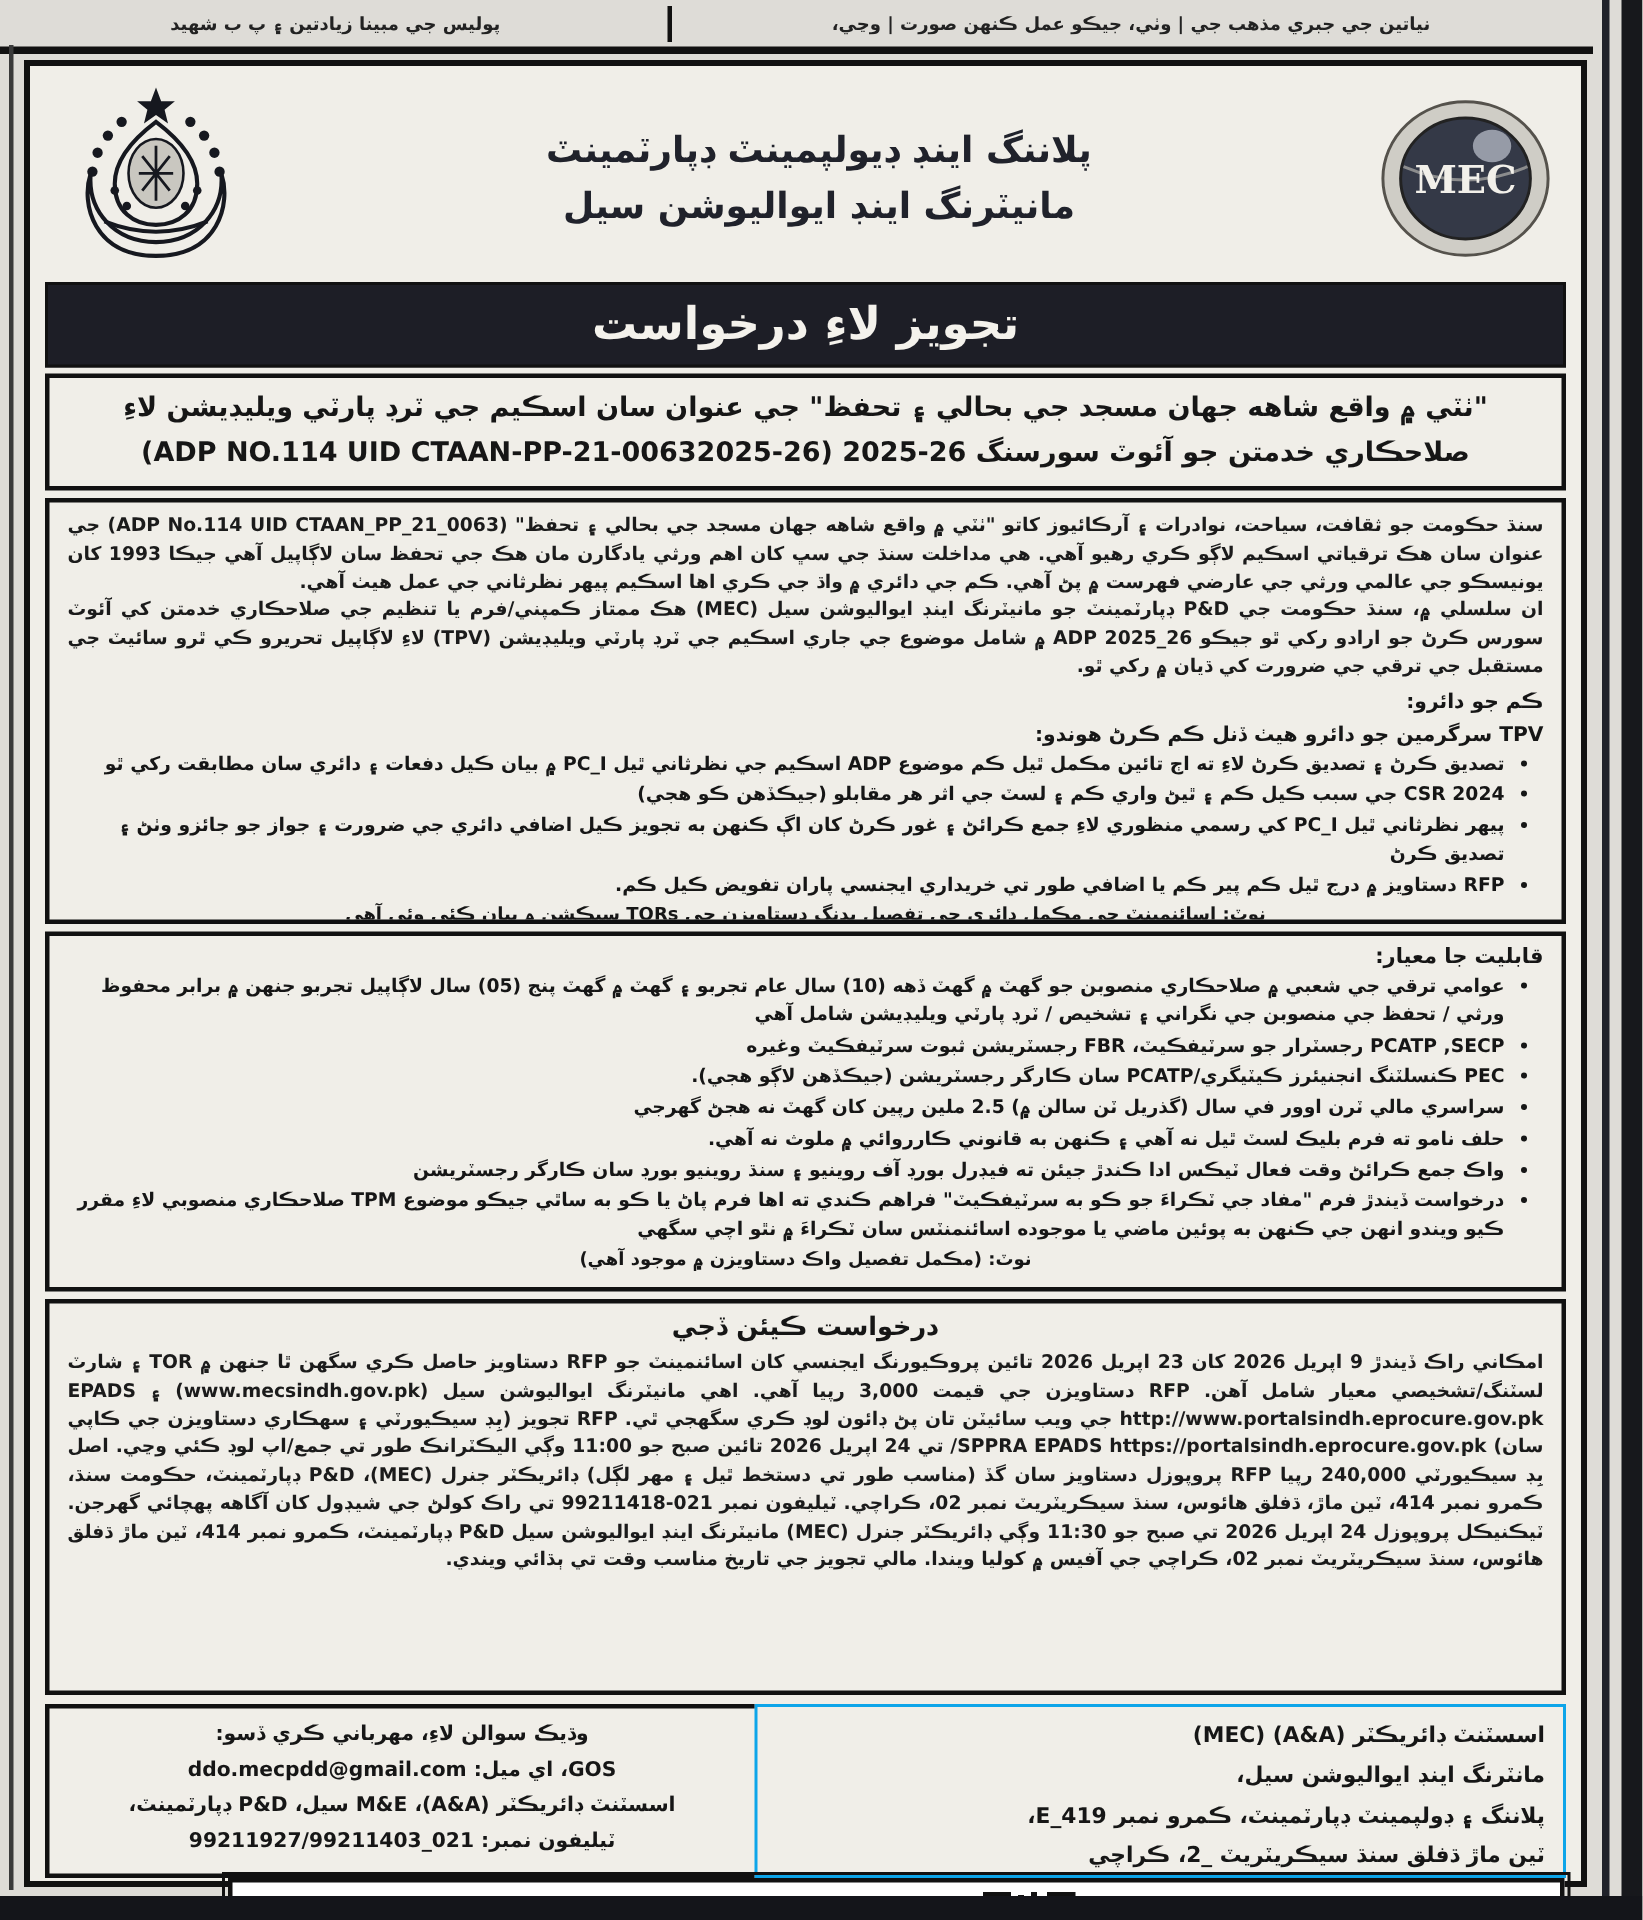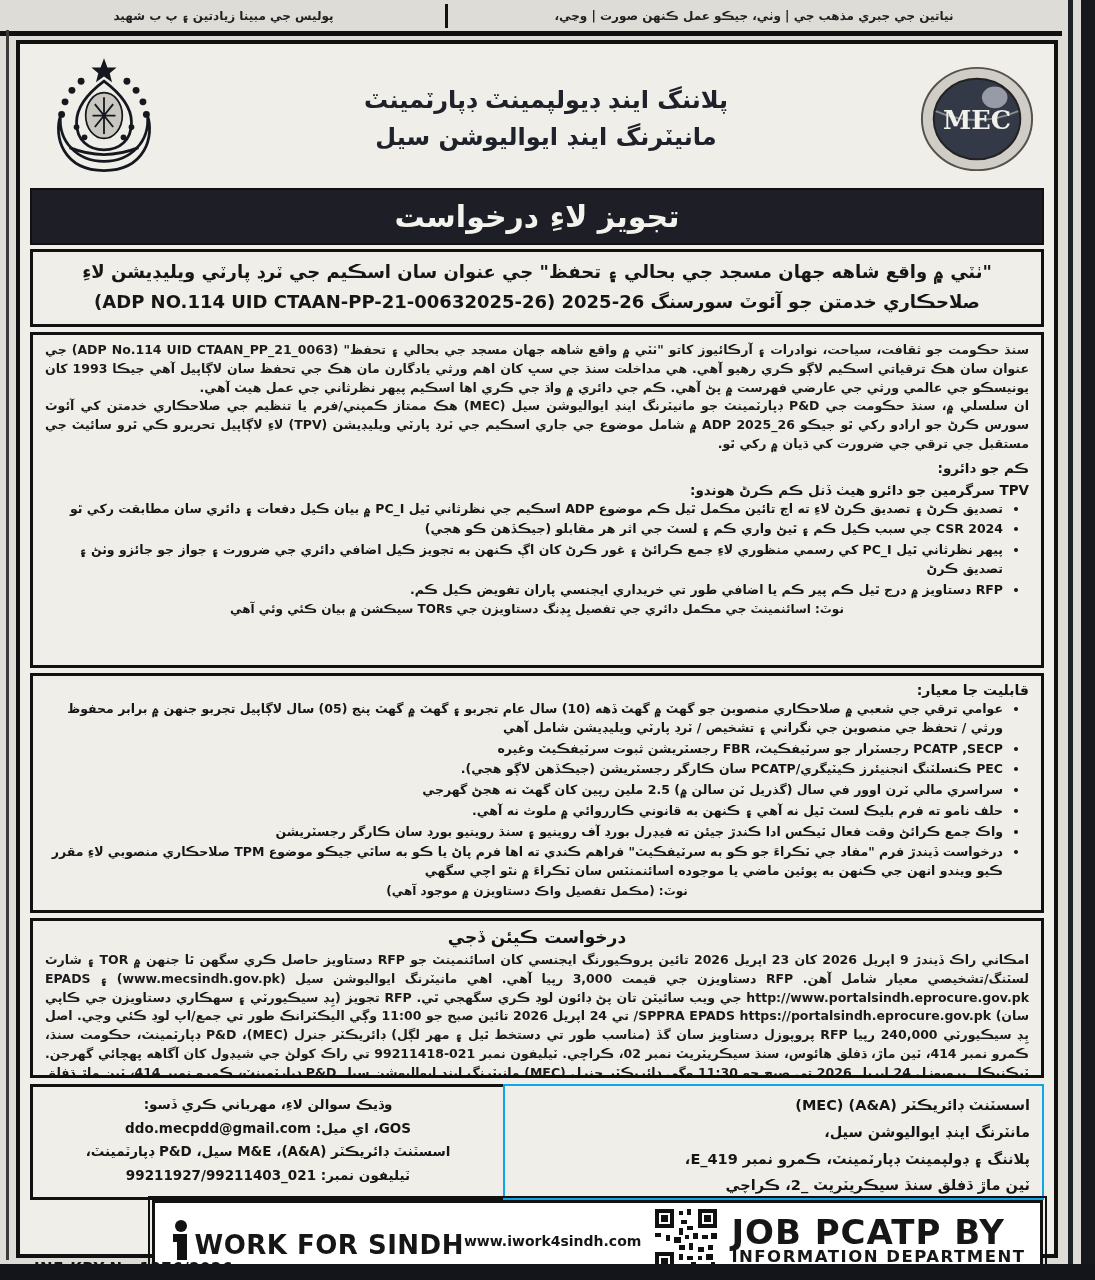--- a/index.html
+++ b/index.html
@@ -35,30 +35,30 @@
   .banner .bt { font-size:30px; font-weight:800; letter-spacing:1px; }
 
   
   .subject { border:3px solid #111; margin-top:4px; padding:5px 10px; text-align:center; flex-shrink:0; height:78px; overflow:hidden; }
   .subject .s1 { font-size:18px; font-weight:800; line-height:1.7; }
   .subject .s2 { font-size:18px; font-weight:800; line-height:1.6; }
 
   
   .box { border:3px solid #111; margin-top:5px; padding:6px 12px; overflow:hidden; flex-shrink:0; }
   .body-text { font-size:12.5px; font-weight:600; line-height:1.5; text-align:justify; color:#1b1b1b; }
-  .intro-box { height:336px; }
+  .intro-box { height:284px; }
   .scope-h { font-size:13.5px; font-weight:800; margin-top:6px; }
   ul.blist { margin:2px 26px 0 6px; }
   ul.blist li { font-size:12.5px; font-weight:600; line-height:1.5; margin-bottom:2px; }
   .note-line { font-size:12px; font-weight:700; text-align:center; margin-top:3px; }
 
   .elig-box { height:240px; }
   .elig-h { font-size:14px; font-weight:800; }
 
-  .apply-box { height:160px; }
+  .apply-box { height:264px; }
   .apply-h { font-size:17px; font-weight:800; text-align:center; margin-bottom:4px; }
 
   
   .contacts { display:flex; flex-direction:row; margin-top:6px; flex-shrink:0; height:116px; }
   .office-box { flex:1.15; border:2px solid #0ea5e9; padding:6px 12px; overflow:hidden; }
   .queries-box { flex:1; border:3px solid #111; border-right:none; padding:6px 12px; text-align:center; overflow:hidden; }
   .office-box .cl { font-size:14.5px; font-weight:800; line-height:1.85; }
   .queries-box .cl { font-size:13.5px; font-weight:800; line-height:1.75; }
 
   

